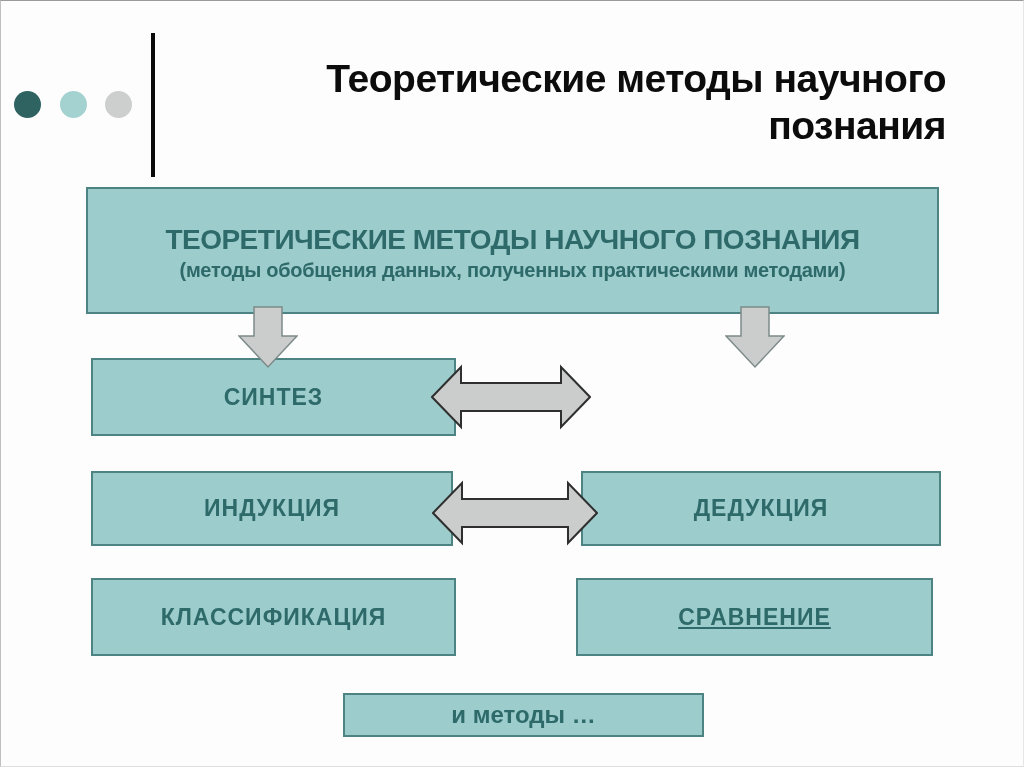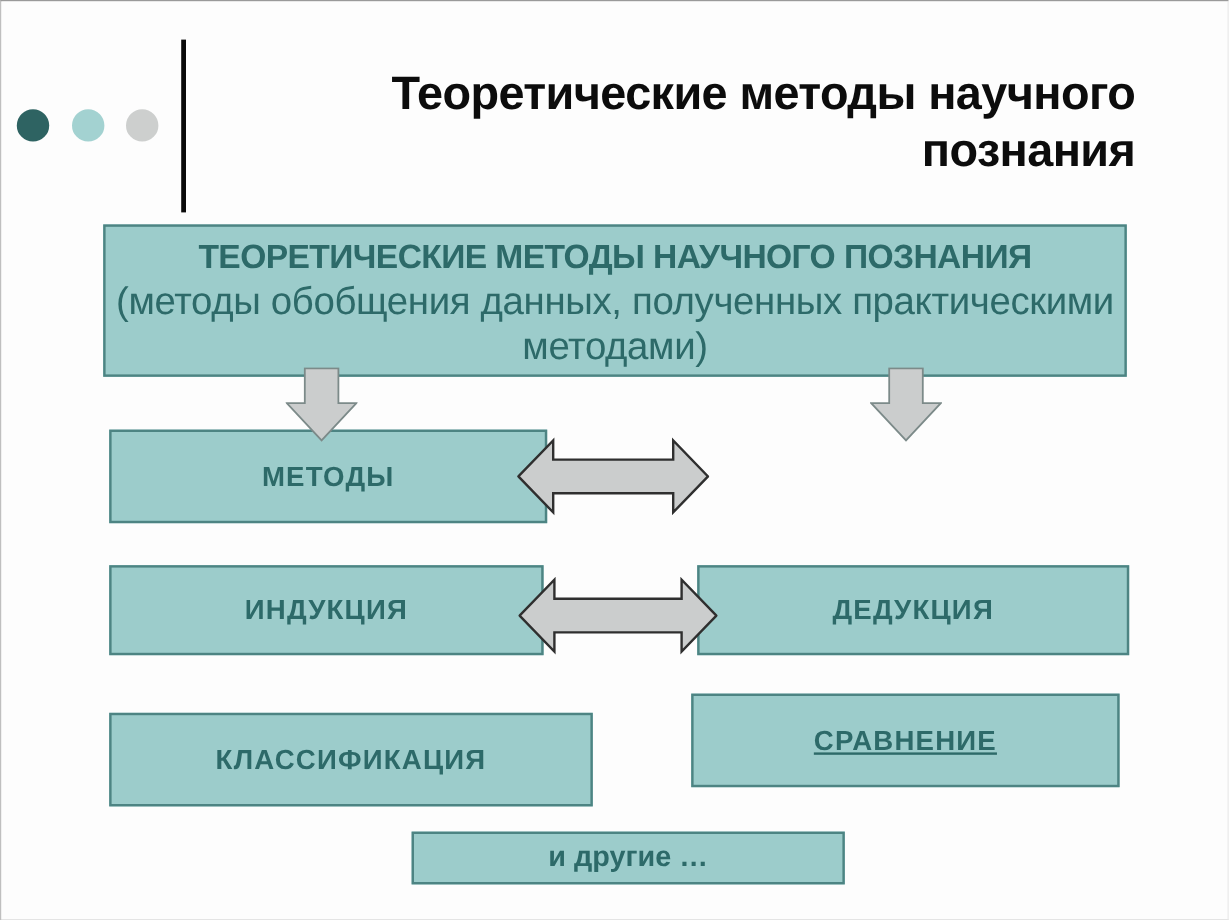--- a/index.html
+++ b/index.html
@@ -49,27 +49,27 @@
     color:var(--teal-text);
     display:flex;align-items:center;justify-content:center;
     text-align:center;
   }
   .main-box{
     left:85px;top:186px;width:853px;height:127px;
     flex-direction:column;gap:3px;padding-top:4px;
     z-index:1;
   }
   .main-heading{font-weight:bold;font-size:28px;letter-spacing:-0.5px;}
-  .main-subheading{font-size:32px;letter-spacing:-0.3px;}
+  .main-subheading{font-size:20px;letter-spacing:-0.3px;font-weight:bold;}
   .row-box{font-weight:bold;font-size:23px;letter-spacing:1px;z-index:1;}
   .b-analysis{left:90px;top:357px;width:365px;height:78px;}
   .b-synthesis{left:570px;top:355px;width:362px;height:80px;}
   .b-induction{left:90px;top:470px;width:362px;height:75px;}
   .b-deduction{left:580px;top:470px;width:360px;height:75px;}
-  .b-classification{left:90px;top:577px;width:403px;height:78px;margin-top:16px;}
+  .b-classification{left:90px;top:577px;width:365px;height:78px;}
   .b-comparison{left:575px;top:577px;width:357px;height:78px;text-decoration:underline;}
   .b-others{left:342px;top:692px;width:361px;height:44px;font-weight:bold;font-size:24px;z-index:1;}
   .arrow{position:absolute;z-index:3;}
   .down-left{left:237px;top:305px;}
   .down-right{left:724px;top:305px;}
   .h-arrow-1{left:430px;top:360px;}
   .h-arrow-2{left:431px;top:476px;}
 </style>
 </head>
 <body>
@@ -88,31 +88,31 @@
     <div class="main-subheading">(методы обобщения данных, полученных практическими методами)</div>
   </div>
 
   <svg class="arrow down-left" width="60" height="63" viewBox="0 0 60 63">
     <polygon points="16,1 44,1 44,30 59,30 30,61 1,30 16,30" fill="var(--arrow-fill)" stroke="var(--arrow-stroke-soft)" stroke-width="1.5"></polygon>
   </svg>
   <svg class="arrow down-right" width="60" height="63" viewBox="0 0 60 63">
     <polygon points="16,1 44,1 44,30 59,30 30,61 1,30 16,30" fill="var(--arrow-fill)" stroke="var(--arrow-stroke-soft)" stroke-width="1.5"></polygon>
   </svg>
 
-  <div class="box row-box b-analysis">МЕТОДЫ</div>
+  <div class="box row-box b-analysis">СИНТЕЗ</div>
 
   <svg class="arrow h-arrow-1" width="160" height="72" viewBox="0 0 160 72">
     <polygon points="1,36 30,6 30,22 130,22 130,6 159,36 130,66 130,50 30,50 30,66" fill="var(--arrow-fill)" stroke="var(--arrow-stroke-dark)" stroke-width="2"></polygon>
   </svg>
 
   <div class="box row-box b-deduction">ДЕДУКЦИЯ</div>
   <div class="box row-box b-induction">ИНДУКЦИЯ</div>
 
   <svg class="arrow h-arrow-2" width="166" height="72" viewBox="0 0 166 72">
     <polygon points="1,36 30,6 30,22 136,22 136,6 165,36 136,66 136,50 30,50 30,66" fill="var(--arrow-fill)" stroke="var(--arrow-stroke-dark)" stroke-width="2"></polygon>
   </svg>
 
   <div class="box row-box b-classification">КЛАССИФИКАЦИЯ</div>
   <div class="box row-box b-comparison">СРАВНЕНИЕ</div>
 
-  <div class="box b-others">и другие …</div>
+  <div class="box b-others">и методы …</div>
 
 </div>
 
 </body></html>

